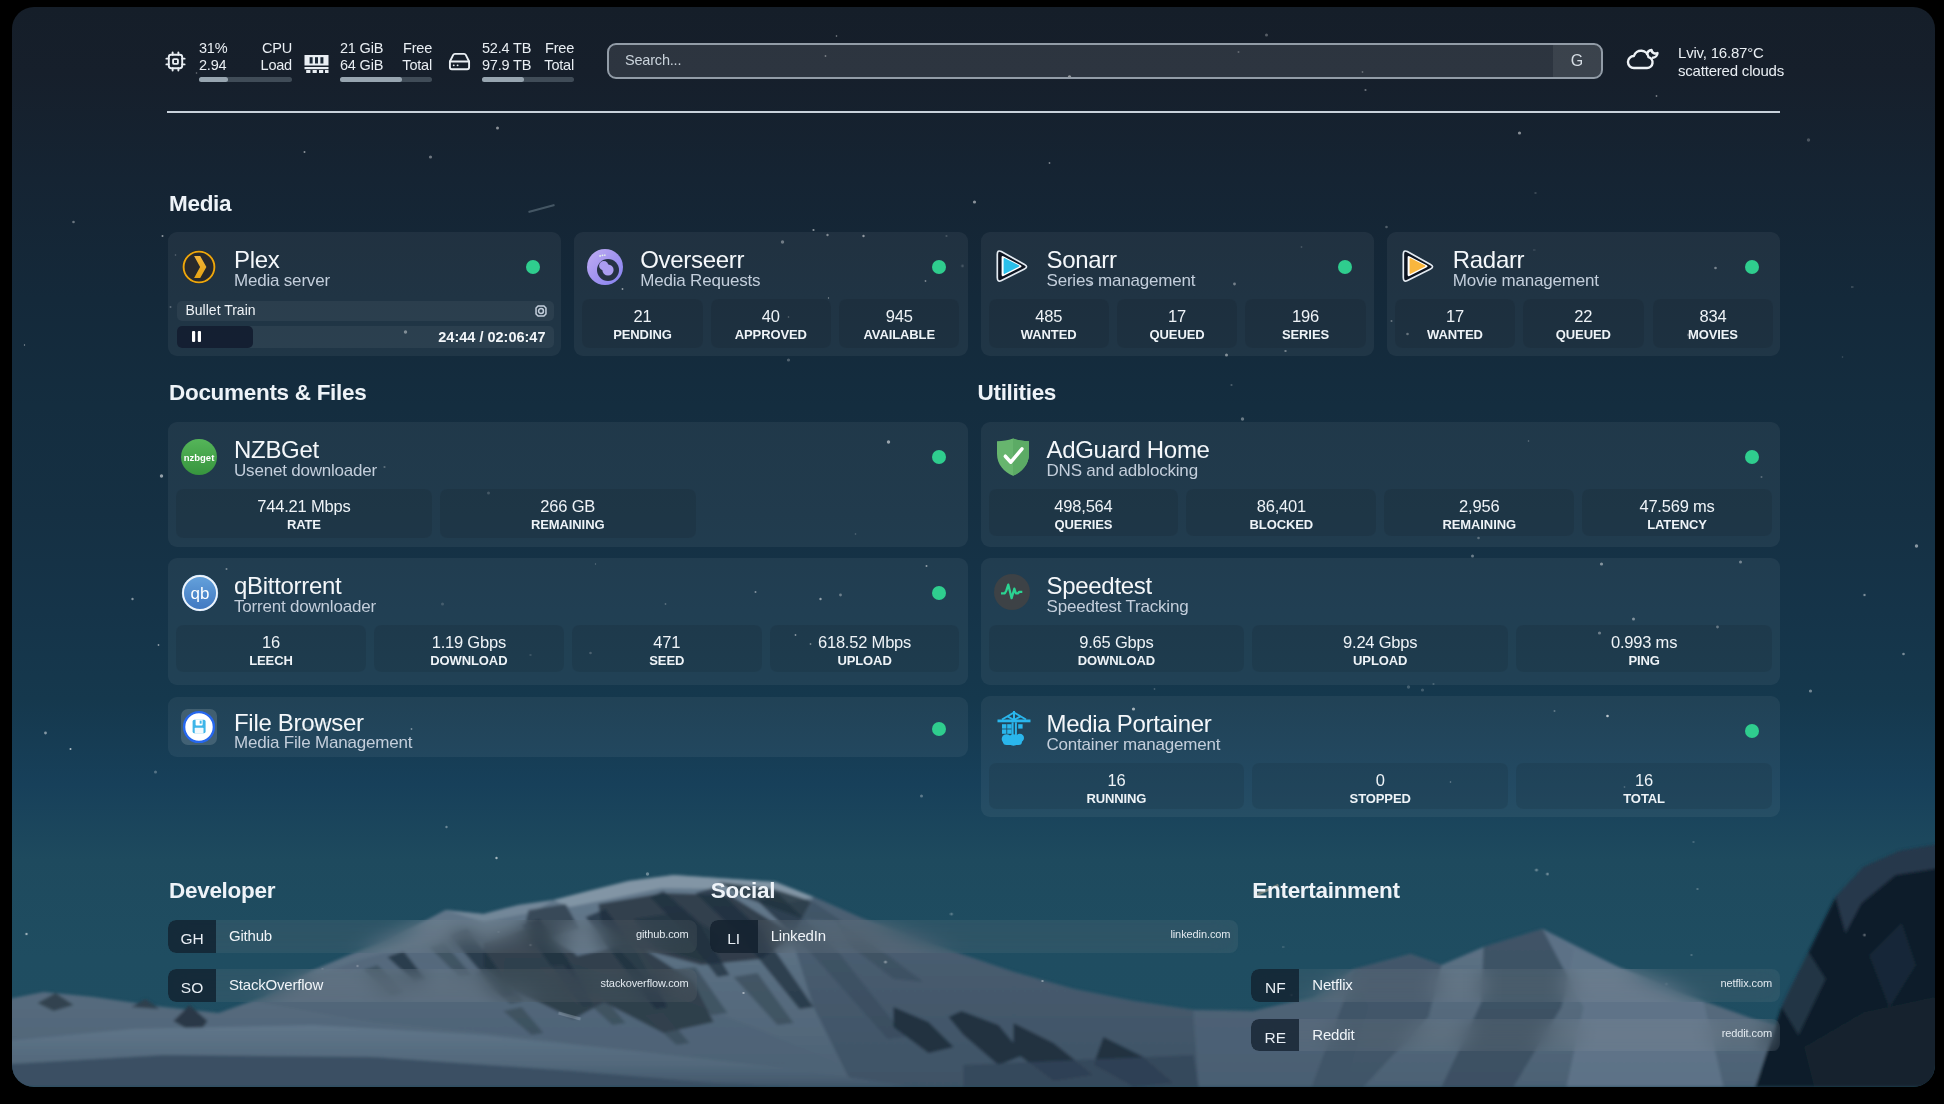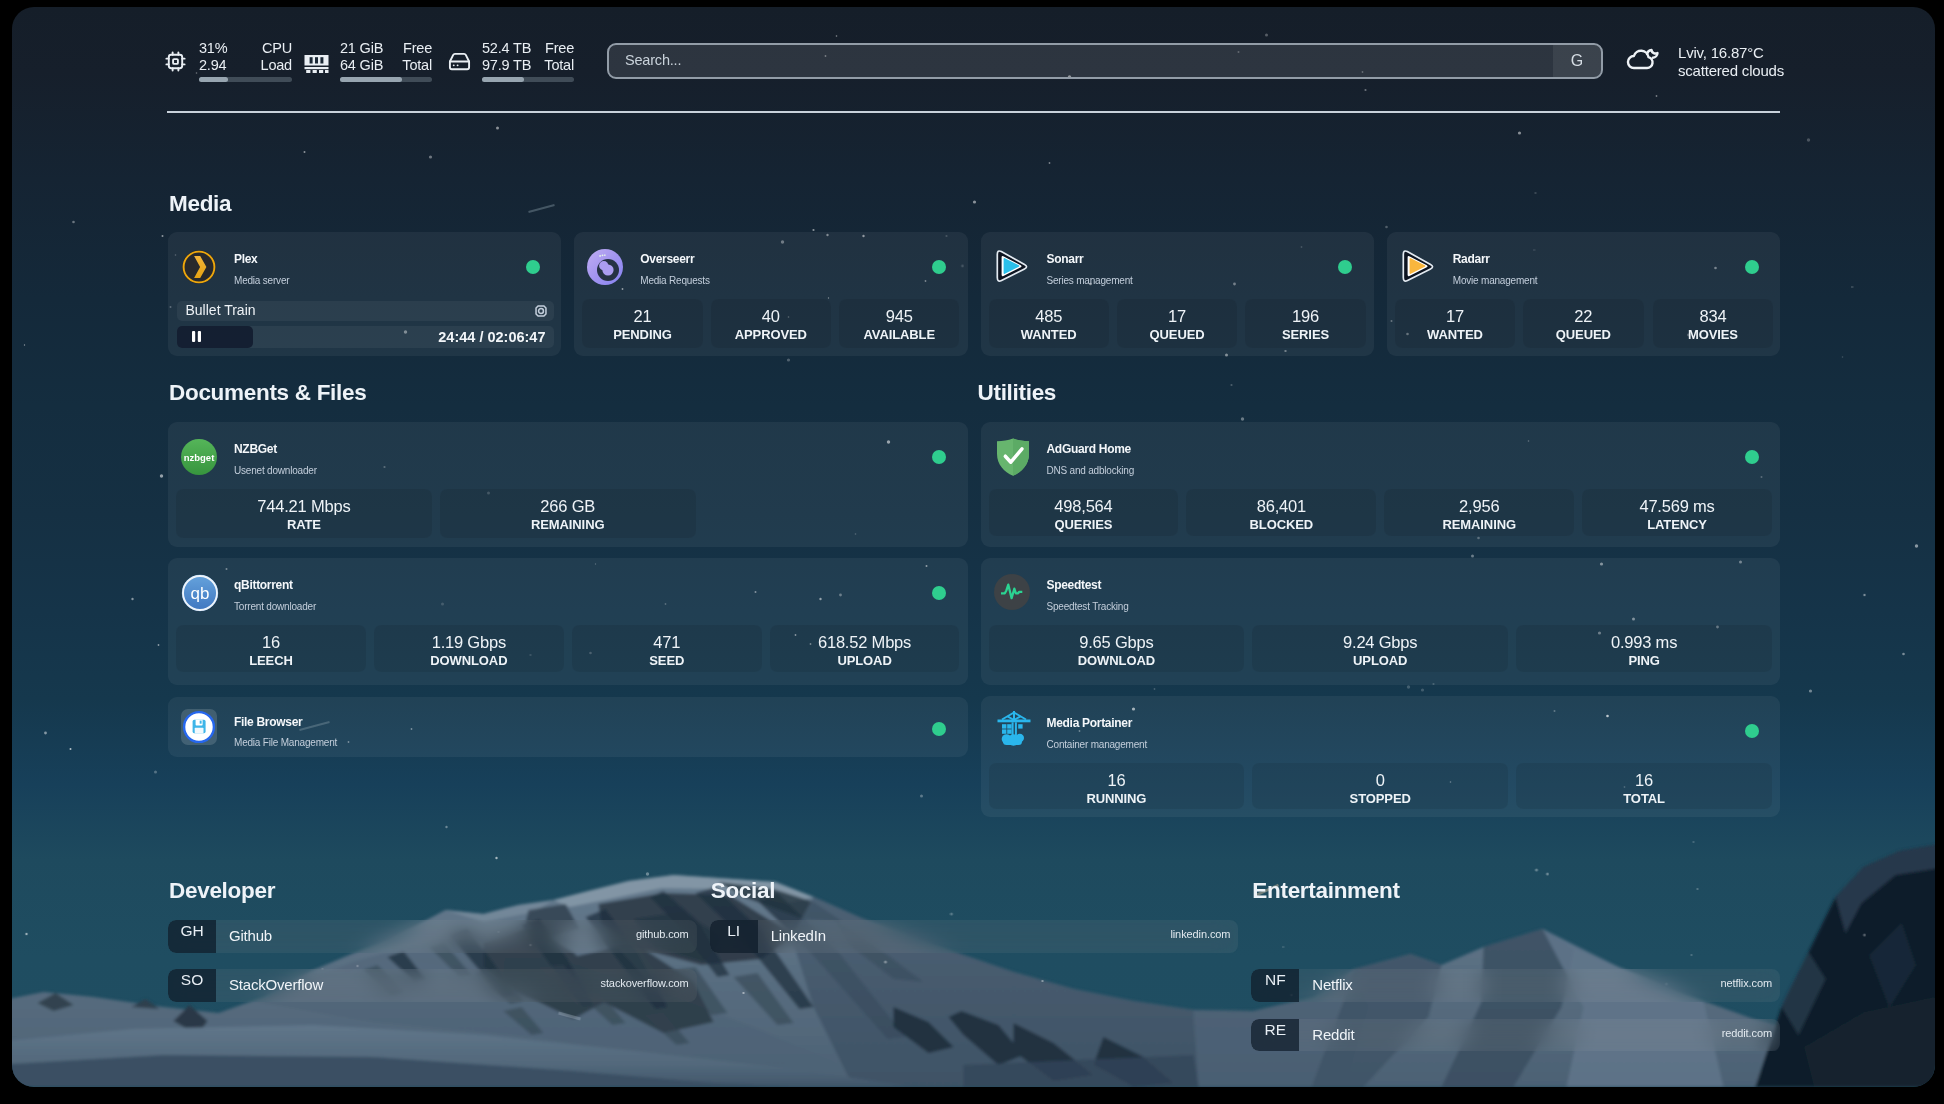--- a/index.html
+++ b/index.html
@@ -5,28 +5,28 @@
 *{box-sizing:border-box}
 body{font-family:"Liberation Sans",sans-serif}
 #page{position:absolute;left:12px;top:7px;width:1923px;height:1080px;border-radius:22px;overflow:hidden;
  background:linear-gradient(180deg,#151e29 0%,#161f2b 6%,#152433 16%,#14293a 27%,#142d3f 37%,#153043 47%,#153449 56%,#15384d 64%,#17405a 72%,#1e4a5e 79%,#1f4d61 88%,#1f4e62 100%)}
 #bgsvg{position:absolute;left:0;top:0}
 .abs{position:absolute}
 .card{position:absolute;background:rgba(255,255,255,.055);border-radius:9px}
 .sb{position:absolute;background:rgba(0,0,0,.08);border-radius:7px;text-align:center;color:#eef3f7}
 .sb .v{font-size:16.5px;line-height:19px;margin-top:8px;letter-spacing:-.2px}
 .sb .l{font-size:13px;line-height:16px;font-weight:bold;margin-top:1px;letter-spacing:-.1px}
-.ttl{position:absolute;font-size:12px;line-height:21px;font-weight:bold;color:#f4f7fa;letter-spacing:-.3px}
-.sub{position:absolute;font-size:10px;line-height:17px;color:#c3cedb;letter-spacing:-.2px}
+.ttl{position:absolute;font-size:24px;line-height:21px;font-weight:normal;color:#f4f7fa;letter-spacing:-.3px}
+.sub{position:absolute;font-size:17px;line-height:17px;color:#c3cedb;letter-spacing:-.2px}
 .dot{position:absolute;width:14px;height:14px;border-radius:50%;background:#2fcd8e}
 .hd{position:absolute;font-size:22.5px;line-height:27px;font-weight:bold;color:#eef3f8;letter-spacing:-.3px}
 .bmrow{position:absolute;background:rgba(255,255,255,.055);border-radius:8px;overflow:hidden;backdrop-filter:blur(10px) saturate(.9)}
 .bmab{position:absolute;left:0;top:0;width:48px;height:100%;background:rgba(13,26,40,.72);color:#e8eef4;
  font-size:15.5px;text-align:center;border-radius:8px 0 0 8px}
-.bmab span{display:inline-block;margin-top:2px;letter-spacing:0}
+.bmab span{display:inline-block;margin-top:10px;letter-spacing:0}
 .bmnm{position:absolute;left:61px;top:7px;font-size:15px;color:#f0f4f8;letter-spacing:-.2px}
 .bmur{position:absolute;right:8px;top:8px;font-size:11px;color:#e2e9ef;letter-spacing:-.1px}
 .resv{position:absolute;font-size:14.5px;line-height:17px;color:#e9eef3;letter-spacing:-.2px}
 .resl{position:absolute;font-size:14.5px;line-height:17px;color:#e9eef3;text-align:right;letter-spacing:-.2px}
 .bar{position:absolute;height:4.5px;border-radius:2.5px;background:rgba(134,149,161,.38)}
 .fill{position:absolute;left:0;top:0;height:100%;border-radius:2.5px;background:#97a5b0}
 </style></head>
 <body>
 <div id="page">
 <svg id="bgsvg" width="1923" height="1080" viewBox="0 0 1920 1080">

